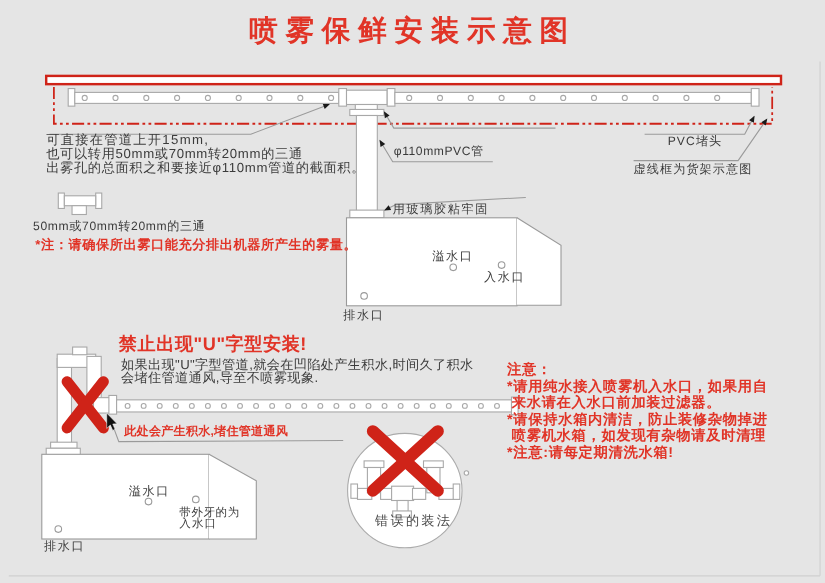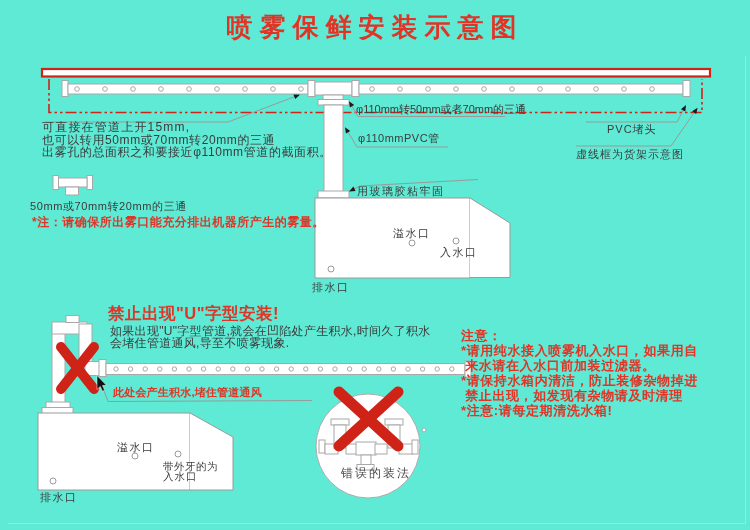--- a/index.html
+++ b/index.html
@@ -4,21 +4,21 @@
 <style>
   :root{
     --red:#cf2318;
     --redText:#e13427;
     --ink:#3b3b3b;
     --pipe:#a8a8a8;
     --box:#9a9a9a;
   }
   html,body{margin:0;padding:0;background:#fff;}
   .page{
-    position:relative;width:750px;height:530px;background:#5eead4;overflow:hidden;
+    position:relative;width:750px;height:530px;background:#e5e5e5;overflow:hidden;
     font-family:"Liberation Sans","DejaVu Sans",sans-serif;
   }
   .page svg{position:absolute;left:0;top:0;}
   .title{
     position:absolute;top:10px;left:0;right:0;text-align:center;
     font-size:26px;font-weight:700;letter-spacing:7px;color:var(--redText);
   }
   .lbl{position:absolute;font-size:11px;line-height:1.12;color:var(--ink);white-space:pre;}
   .f12{font-size:12px;}
   .sm{font-size:10.5px;}
@@ -199,21 +199,20 @@
 
   <div class="title">喷雾保鲜安装示意图</div>
 
   <div class="lbl f12" style="left:42px;top:121px;letter-spacing:1.2px;">可直接在管道上开15mm,</div>
   <div class="lbl f12" style="left:42px;top:133.5px;letter-spacing:0.6px;">也可以转用50mm或70mm转20mm的三通</div>
   <div class="lbl f12" style="left:42px;top:146px;letter-spacing:0.6px;">出雾孔的总面积之和要接近φ110mm管道的截面积。</div>
 
   <div class="lbl" style="left:30px;top:200px;letter-spacing:0.6px;">50mm或70mm转20mm的三通</div>
   <div class="lbl f12 red" style="left:32px;top:216px;letter-spacing:0.5px;">*注：请确保所出雾口能充分排出机器所产生的雾量。</div>
 
-  <div class="lbl" style="left:356px;top:103px;">φ110mm转50mm或者70mm的三通</div>
   <div class="lbl ls1" style="left:607px;top:123px;">PVC堵头</div>
   <div class="lbl ls1" style="left:576px;top:148px;">虚线框为货架示意图</div>
   <div class="lbl" style="left:358px;top:132px;letter-spacing:0.5px;">φ110mmPVC管</div>
   <div class="lbl ls15" style="left:357px;top:185px;">用玻璃胶粘牢固</div>
   <div class="lbl ls15" style="left:393px;top:227px;">溢水口</div>
   <div class="lbl ls15" style="left:440px;top:246px;">入水口</div>
   <div class="lbl ls15" style="left:312px;top:281px;">排水口</div>
 
   <div class="lbl uban-head" style="left:108px;top:304px;">禁止出现"U"字型安装!</div>
   <div class="lbl f12" style="left:110px;top:324.5px;letter-spacing:0.3px;">如果出现"U"字型管道,就会在凹陷处产生积水,时间久了积水</div>
@@ -225,17 +224,17 @@
   <div class="lbl sm ls1" style="left:163px;top:470.5px;">入水口</div>
   <div class="lbl ls15" style="left:40px;top:491px;">排水口</div>
 
   <div class="lbl wrong-cap" style="left:341px;top:467px;">错误的装法</div>
 
   <div class="notice">
     <div>注意：</div>
     <div>*请用纯水接入喷雾机入水口，如果用自</div>
     <div> 来水请在入水口前加装过滤器。</div>
     <div>*请保持水箱内清洁，防止装修杂物掉进</div>
-    <div> 禁止出现，如发现有杂物请及时清理</div>
+    <div> 喷雾机水箱，如发现有杂物请及时清理</div>
     <div>*注意:请每定期清洗水箱!</div>
   </div>
 
 </div>
 
 </body></html>

